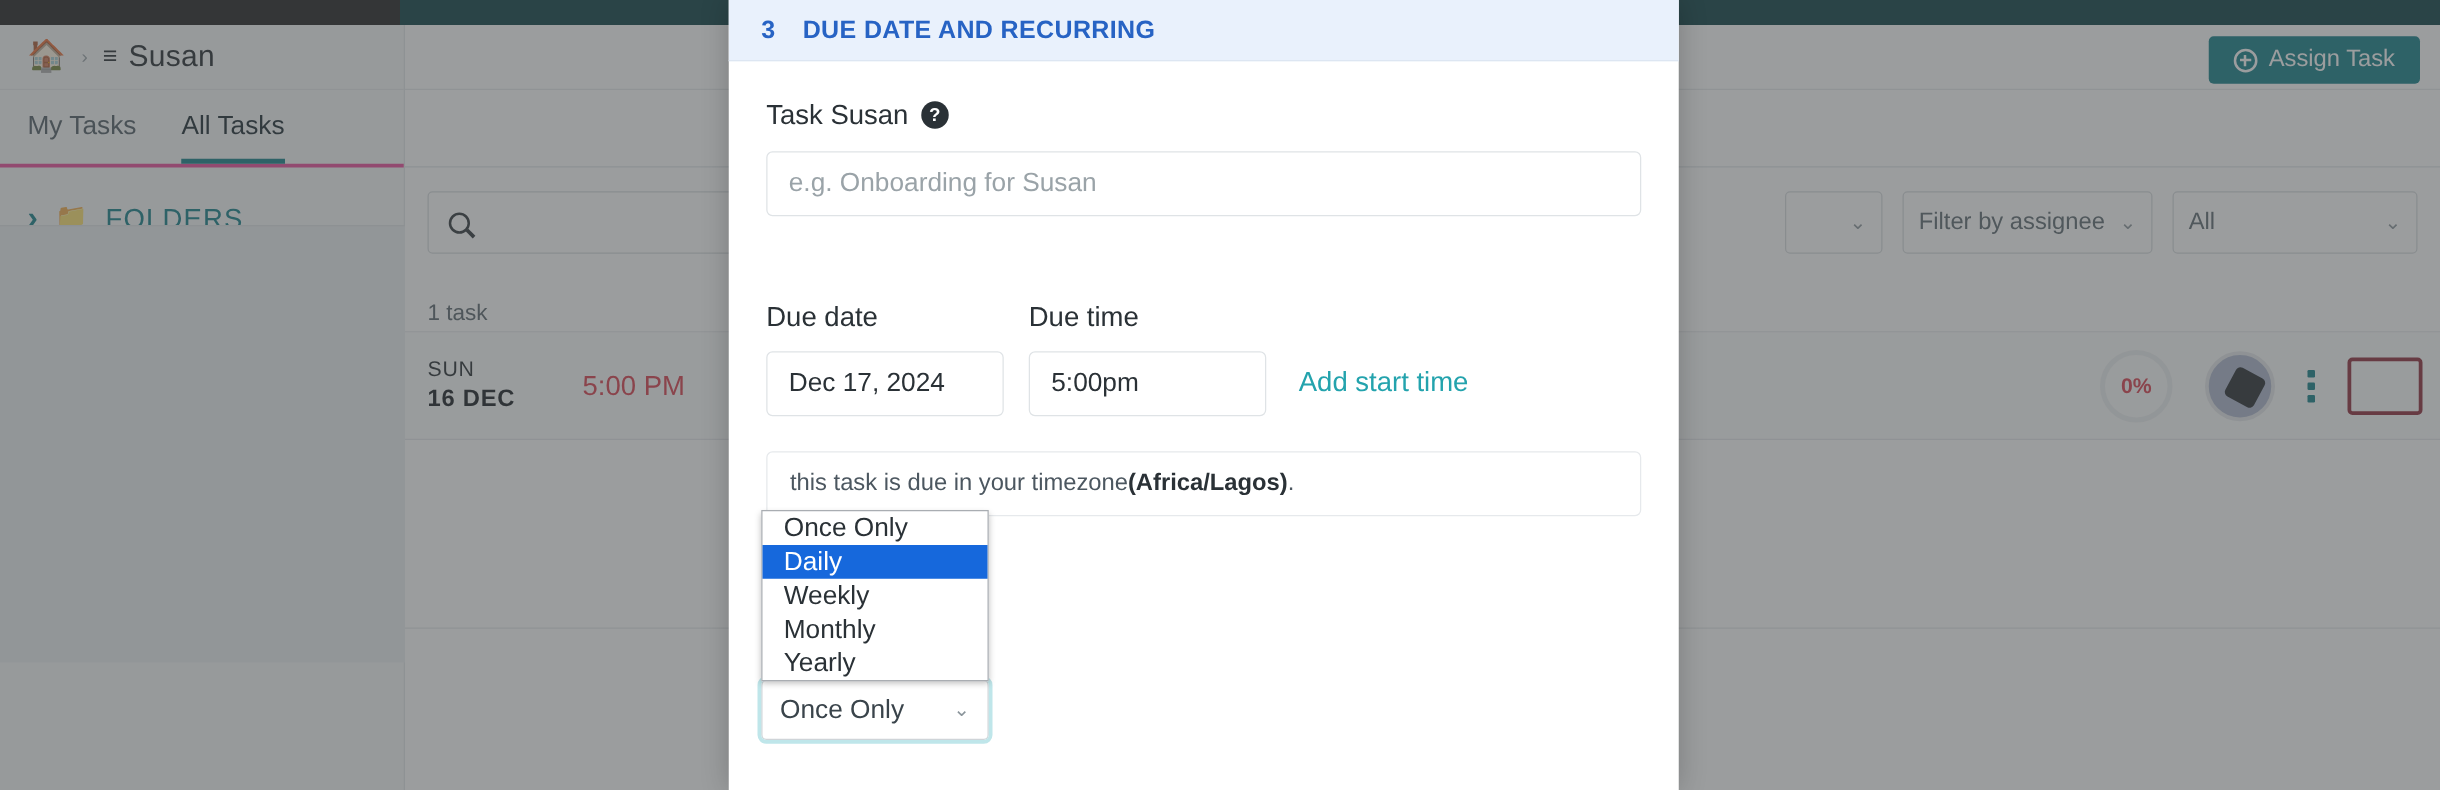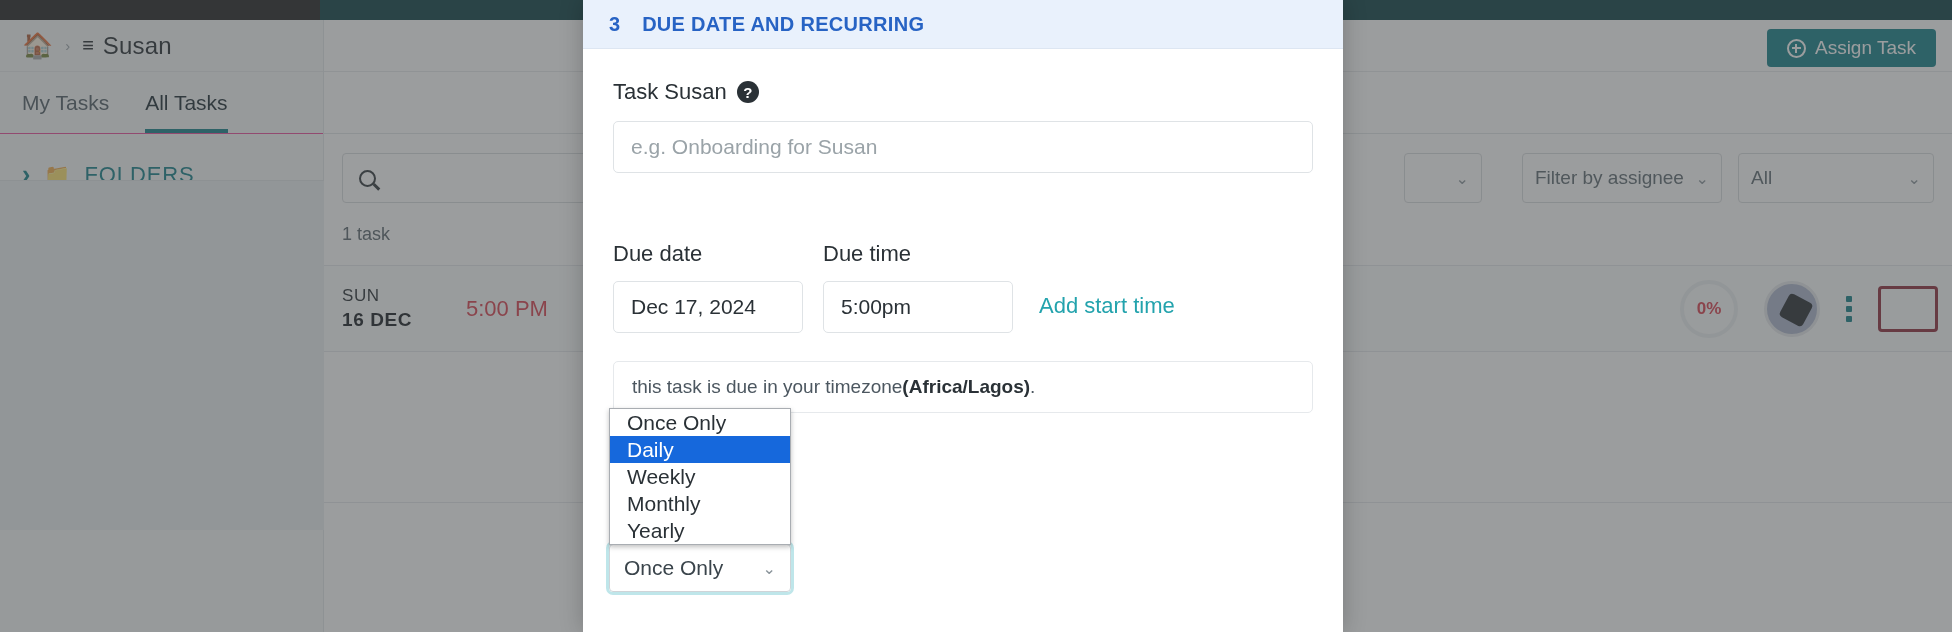--- a/index.html
+++ b/index.html
@@ -41,21 +41,21 @@
   }
   .home-icon { color: #0f7c86; font-size: 25px; line-height: 1; }
   .bc-sep { color: #9aa3a8; font-size: 15px; }
   .bc-tasks { display: flex; align-items: center; gap: 9px; }
   .bc-list-icon { color: #20262b; font-size: 20px; }
   .bc-label { font-size: 24px; color: #1f262b; letter-spacing: .2px; }
 
   .tabs {
     height: 62px; display: flex; align-items: flex-end;
     padding-left: 22px; gap: 36px;
-    border-bottom: 1px solid #ec4899;
+    border-bottom: 3px solid #ec4899;
   }
   .tab {
     font-size: 21px; color: #4d5a62; padding-bottom: 14px;
     border-bottom: 4px solid transparent;
   }
   .tab.active { color: #16242c; border-bottom-color: #0f7c86; }
 
   .folders-row {
     display: flex; align-items: center; gap: 14px;
     padding: 26px 0 0 22px;
@@ -117,27 +117,27 @@
     background: #2a3136; right: -3px; bottom: -6px;
     transform: rotate(-45deg);
   }
   .spacer-flex { flex: 1; }
   .mini-select {
     height: 50px; border: 1px solid #d7dbde; border-radius: 4px;
     background: #fff; display: flex; align-items: center;
     padding: 0 12px; gap: 10px; font-size: 19px; color: #5a666d;
   }
   .sel-w1 { width: 78px; justify-content: flex-end; }
-  .sel-w2 { width: 200px; justify-content: space-between; margin-left: 24px; }
+  .sel-w2 { width: 200px; justify-content: space-between; }
   .sel-w3 { width: 196px; justify-content: space-between; }
   .sel-text-clip { overflow: hidden; white-space: nowrap; }
   .chev-dn { color: #8b959b; font-size: 16px; }
 
   .task-count {
-    position: absolute; left: 18px; top: 204px;
+    position: absolute; left: 18px; top: 220px;
     font-size: 18px; color: #57636a;
   }
   .count-rule {
     position: absolute; left: 0; right: 0; top: 245px; height: 1px;
     background: #e4e7ea;
   }
 
   .task-row {
     position: absolute; left: 0; right: 0; top: 246px; height: 86px;
     background: #fbfcfc;

